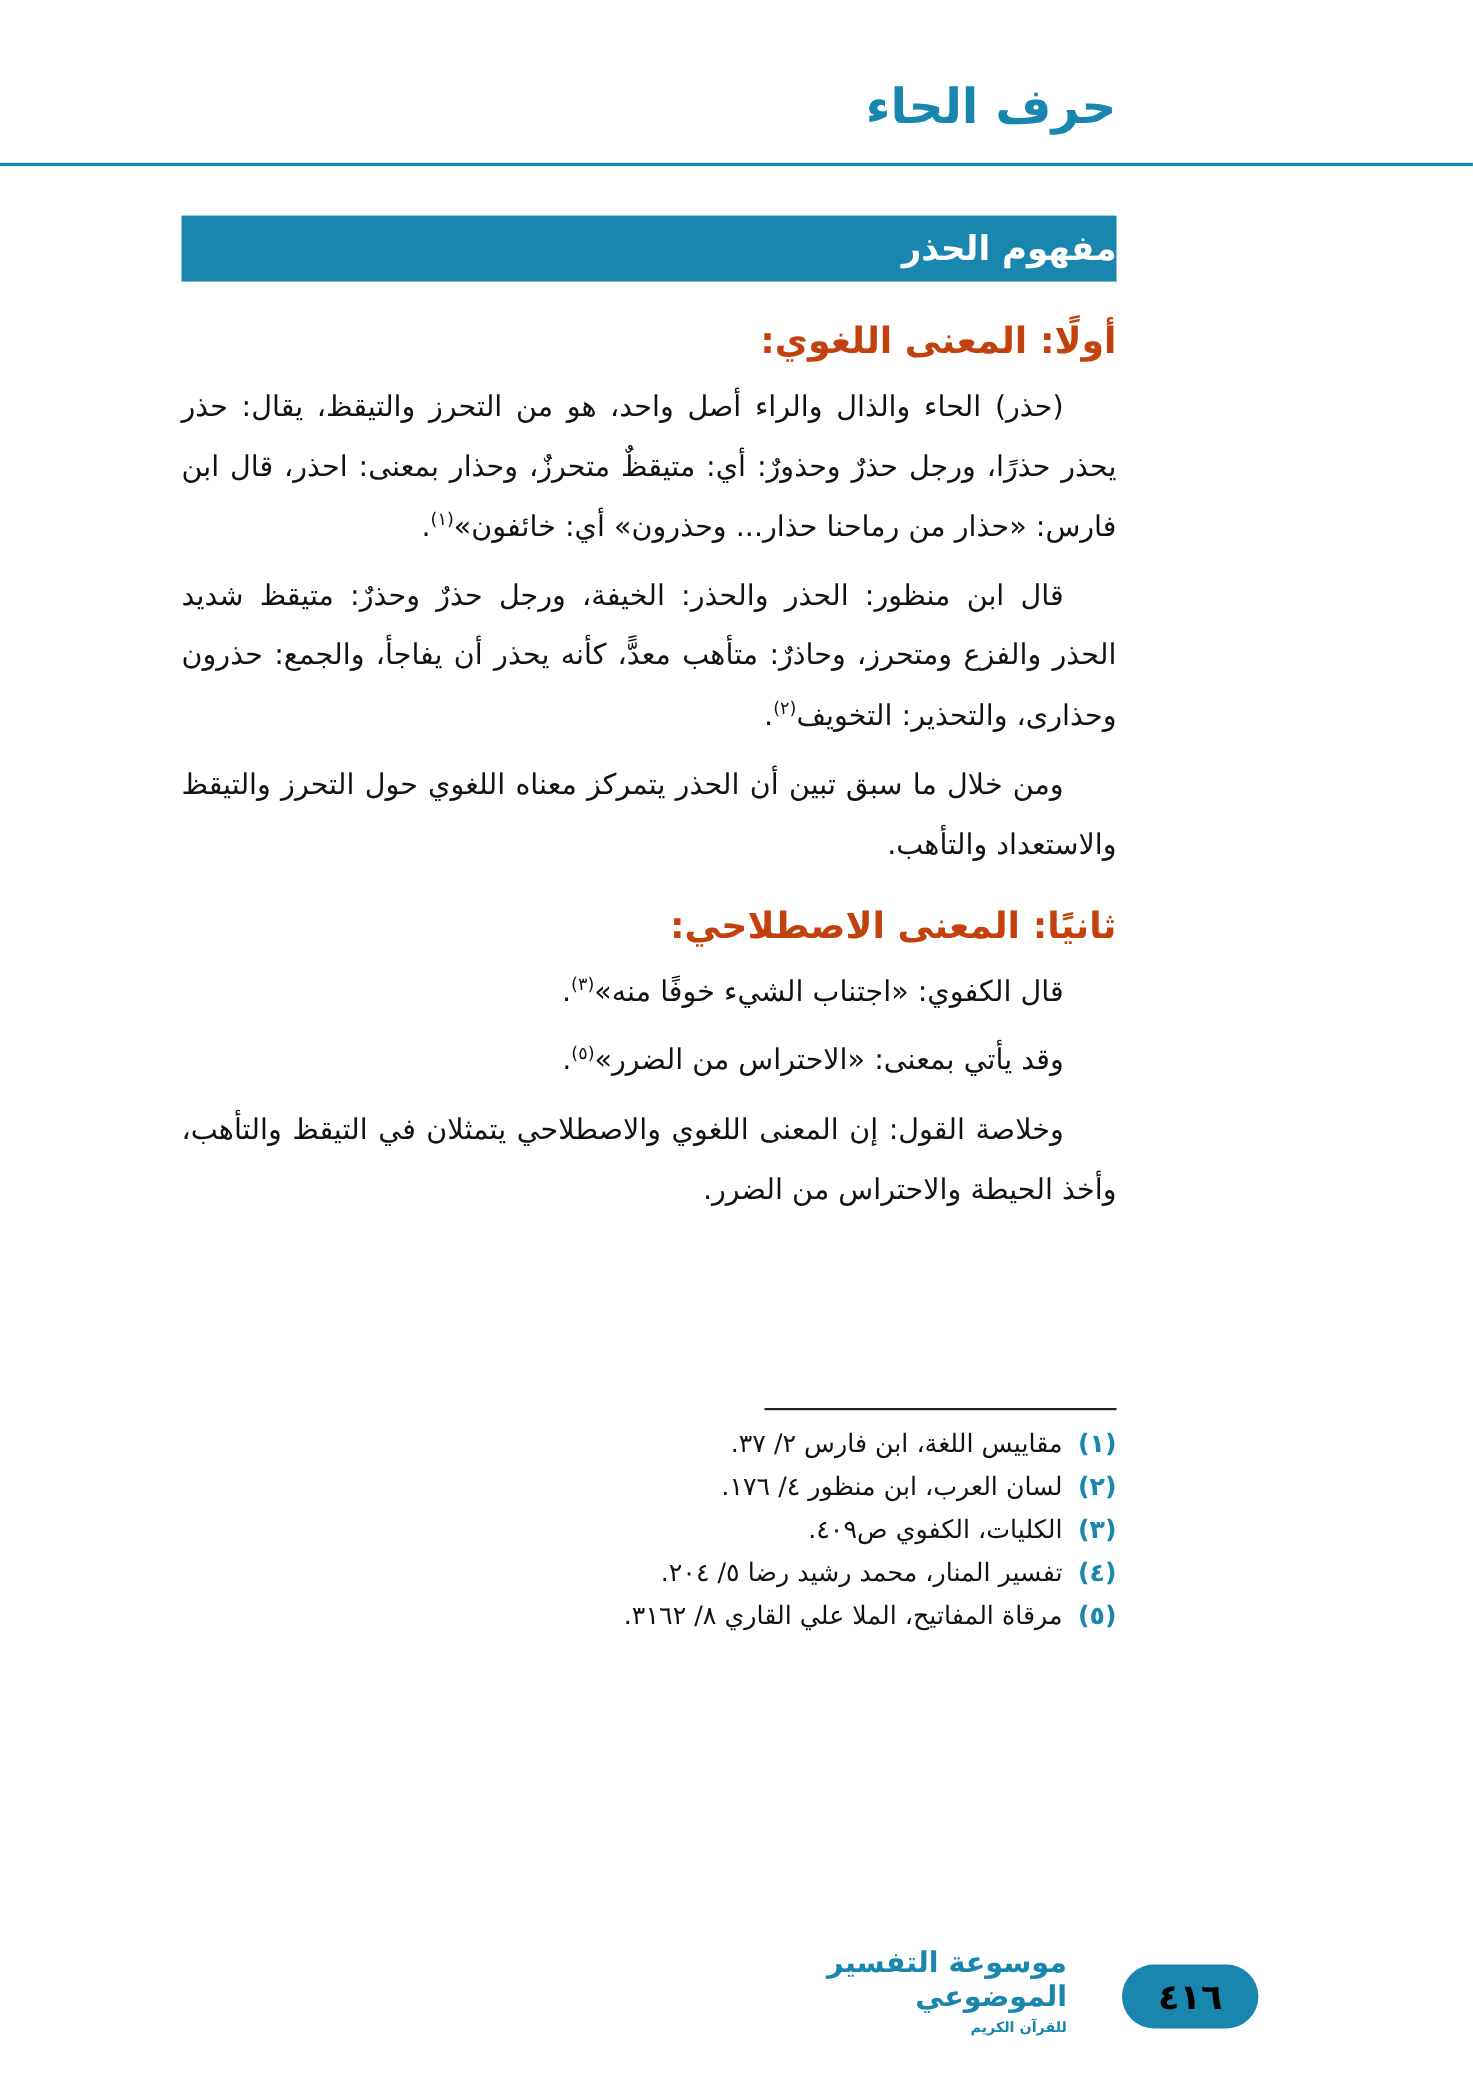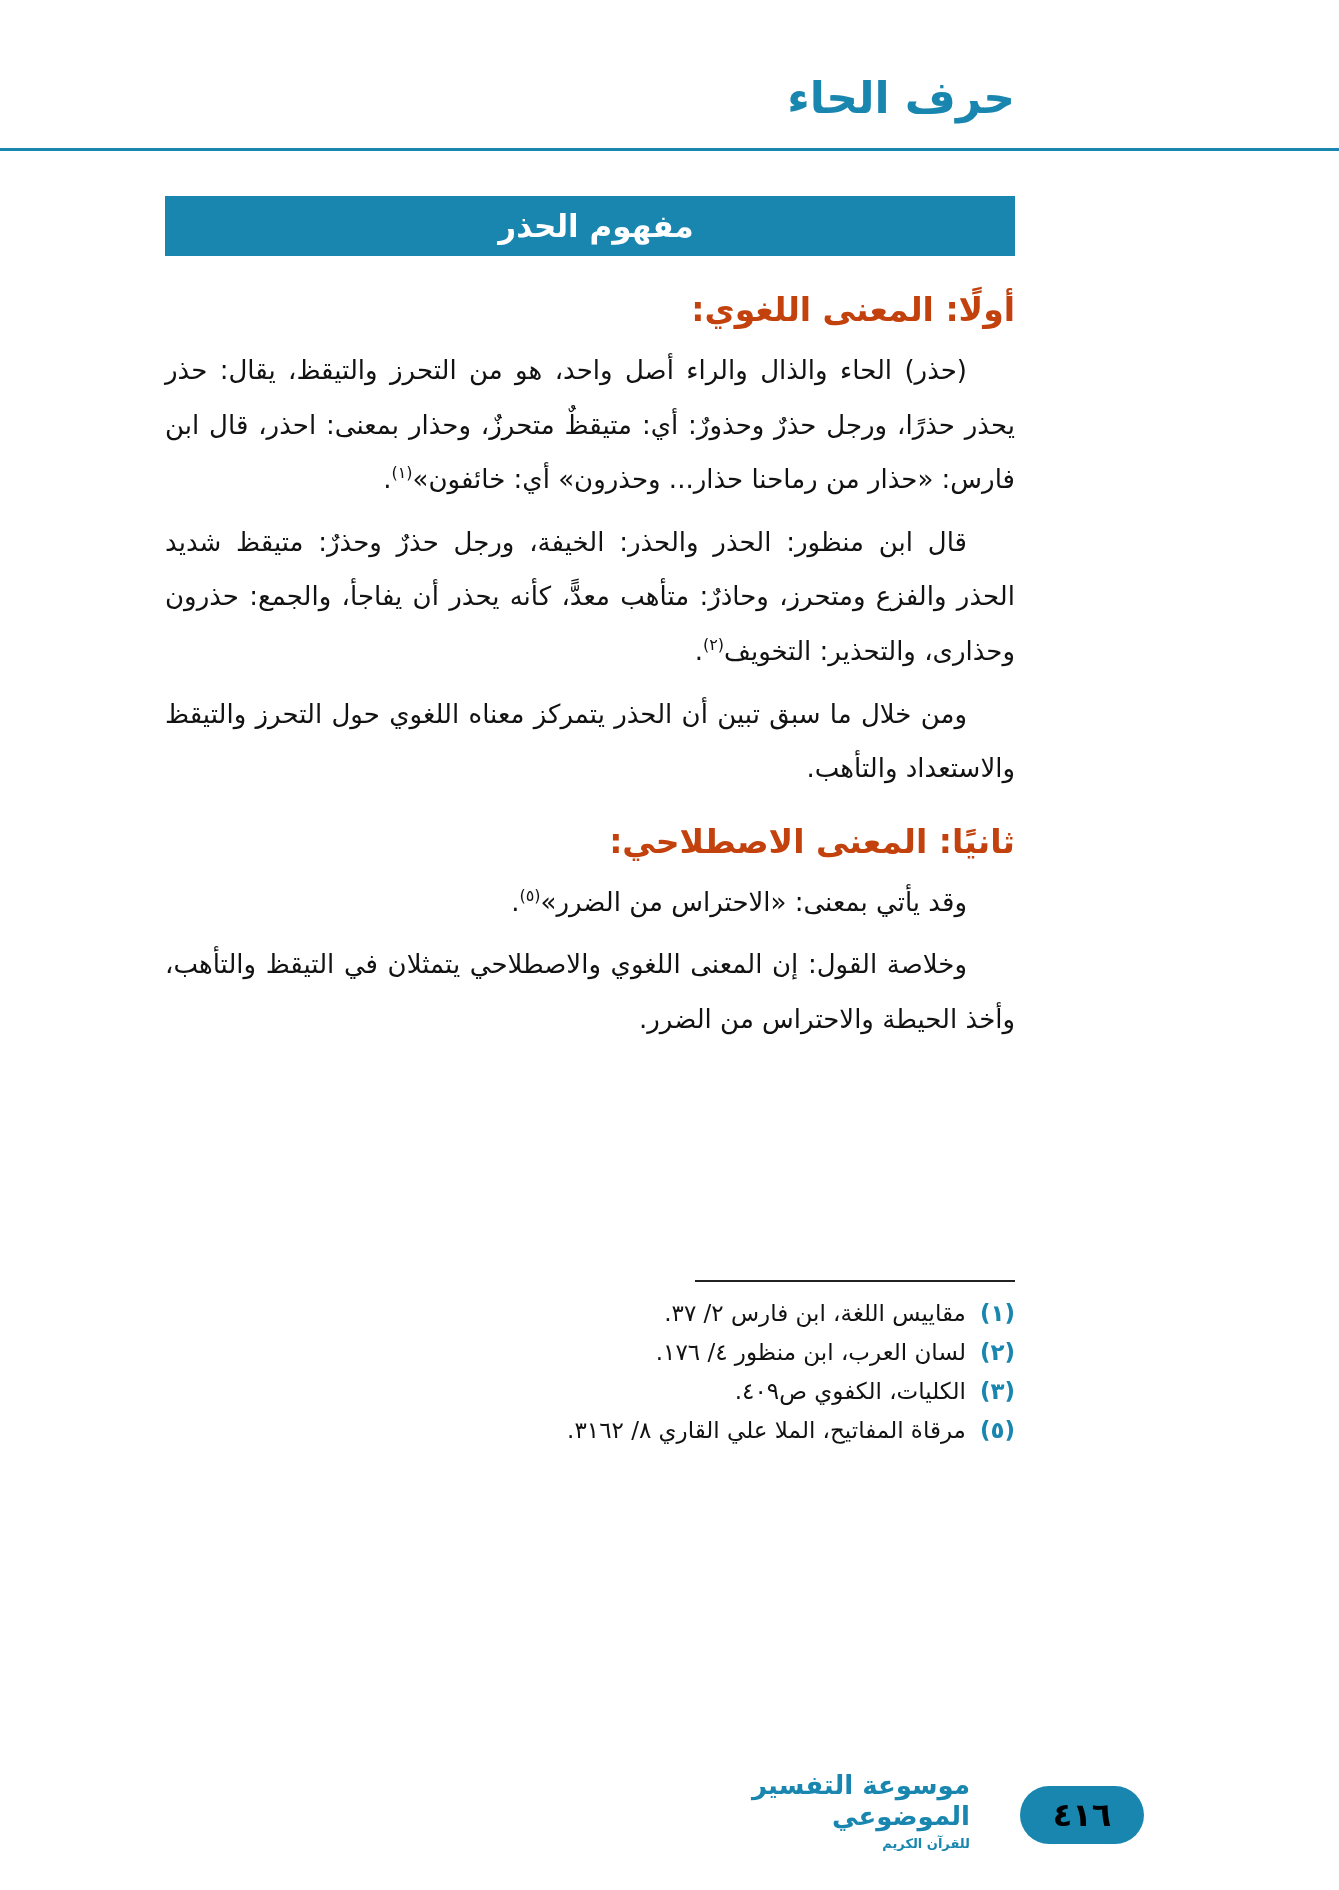--- a/index.html
+++ b/index.html
@@ -37,21 +37,20 @@
     top: 196px;
     left: 165px;
     width: 850px;
     direction: rtl;
   }
   .banner {
     height: 60px;
     background: #1886af;
     display: flex;
     align-items: center;
-    justify-content: center;
     color: #ffffff;
     font-size: 31px;
     font-weight: bold;
     margin-bottom: 34px;
     padding-left: 12px;
   }
   .section-heading {
     color: #c2410c;
     font-size: 33px;
     font-weight: bold;
@@ -146,20 +145,21 @@
     <h2 class="section-heading">أولًا: المعنى اللغوي:</h2>
 
     <p class="body-para"><span>(حذر) الحاء والذال والراء أصل واحد، هو من التحرز والتيقظ، يقال: حذر يحذر حذرًا، ورجل حذرٌ وحذورٌ: أي: متيقظٌ متحرزٌ، وحذار بمعنى: احذر، قال ابن فارس: «حذار من رماحنا حذار... وحذرون» أي: خائفون»</span><sup class="fn-marker">(١)</sup><span>.</span></p>
 
     <p class="body-para"><span>قال ابن منظور: الحذر والحذر: الخيفة، ورجل حذرٌ وحذرٌ: متيقظ شديد الحذر والفزع ومتحرز، وحاذرٌ: متأهب معدًّ، كأنه يحذر أن يفاجأ، والجمع: حذرون وحذارى، والتحذير: التخويف</span><sup class="fn-marker">(٢)</sup><span>.</span></p>
 
     <p class="body-para"><span>ومن خلال ما سبق تبين أن الحذر يتمركز معناه اللغوي حول التحرز والتيقظ والاستعداد والتأهب.</span></p>
 
     <h2 class="section-heading">ثانيًا: المعنى الاصطلاحي:</h2>
 
+    <p class="body-para"><span>قال الكفوي: «اجتناب الشيء خوفًا منه»</span><sup class="fn-marker">(٣)</sup><span>.</span></p>
 
 
     <p class="body-para"><span>وقد يأتي بمعنى: «الاحتراس من الضرر»</span><sup class="fn-marker">(٥)</sup><span>.</span></p>
 
     <p class="body-para"><span>وخلاصة القول: إن المعنى اللغوي والاصطلاحي يتمثلان في التيقظ والتأهب، وأخذ الحيطة والاحتراس من الضرر.</span></p>
 
   </div>
 
   <div class="footnotes">
     <div class="fn-sep"></div>
@@ -167,20 +167,23 @@
     <div class="footnote">
       <span class="fn-num">(١)</span><span>مقاييس اللغة، ابن فارس ٢/ ٣٧.</span>
     </div>
     <div class="footnote">
       <span class="fn-num">(٢)</span><span>لسان العرب، ابن منظور ٤/ ١٧٦.</span>
     </div>
     <div class="footnote">
       <span class="fn-num">(٣)</span><span>الكليات، الكفوي ص٤٠٩.</span>
     </div>
     <div class="footnote">
+      <span class="fn-num">(٤)</span><span>تفسير المنار، محمد رشيد رضا ٥/ ٢٠٤.</span>
+    </div>
+    <div class="footnote">
       <span class="fn-num">(٥)</span><span>مرقاة المفاتيح، الملا علي القاري ٨/ ٣١٦٢.</span>
     </div>
   </div>
 
   <div class="logo">
     <div class="logo-line1">موسوعة التفسير الموضوعي</div>
     <div class="logo-line2">للقرآن الكريم</div>
   </div>
 
   <div class="page-badge">

